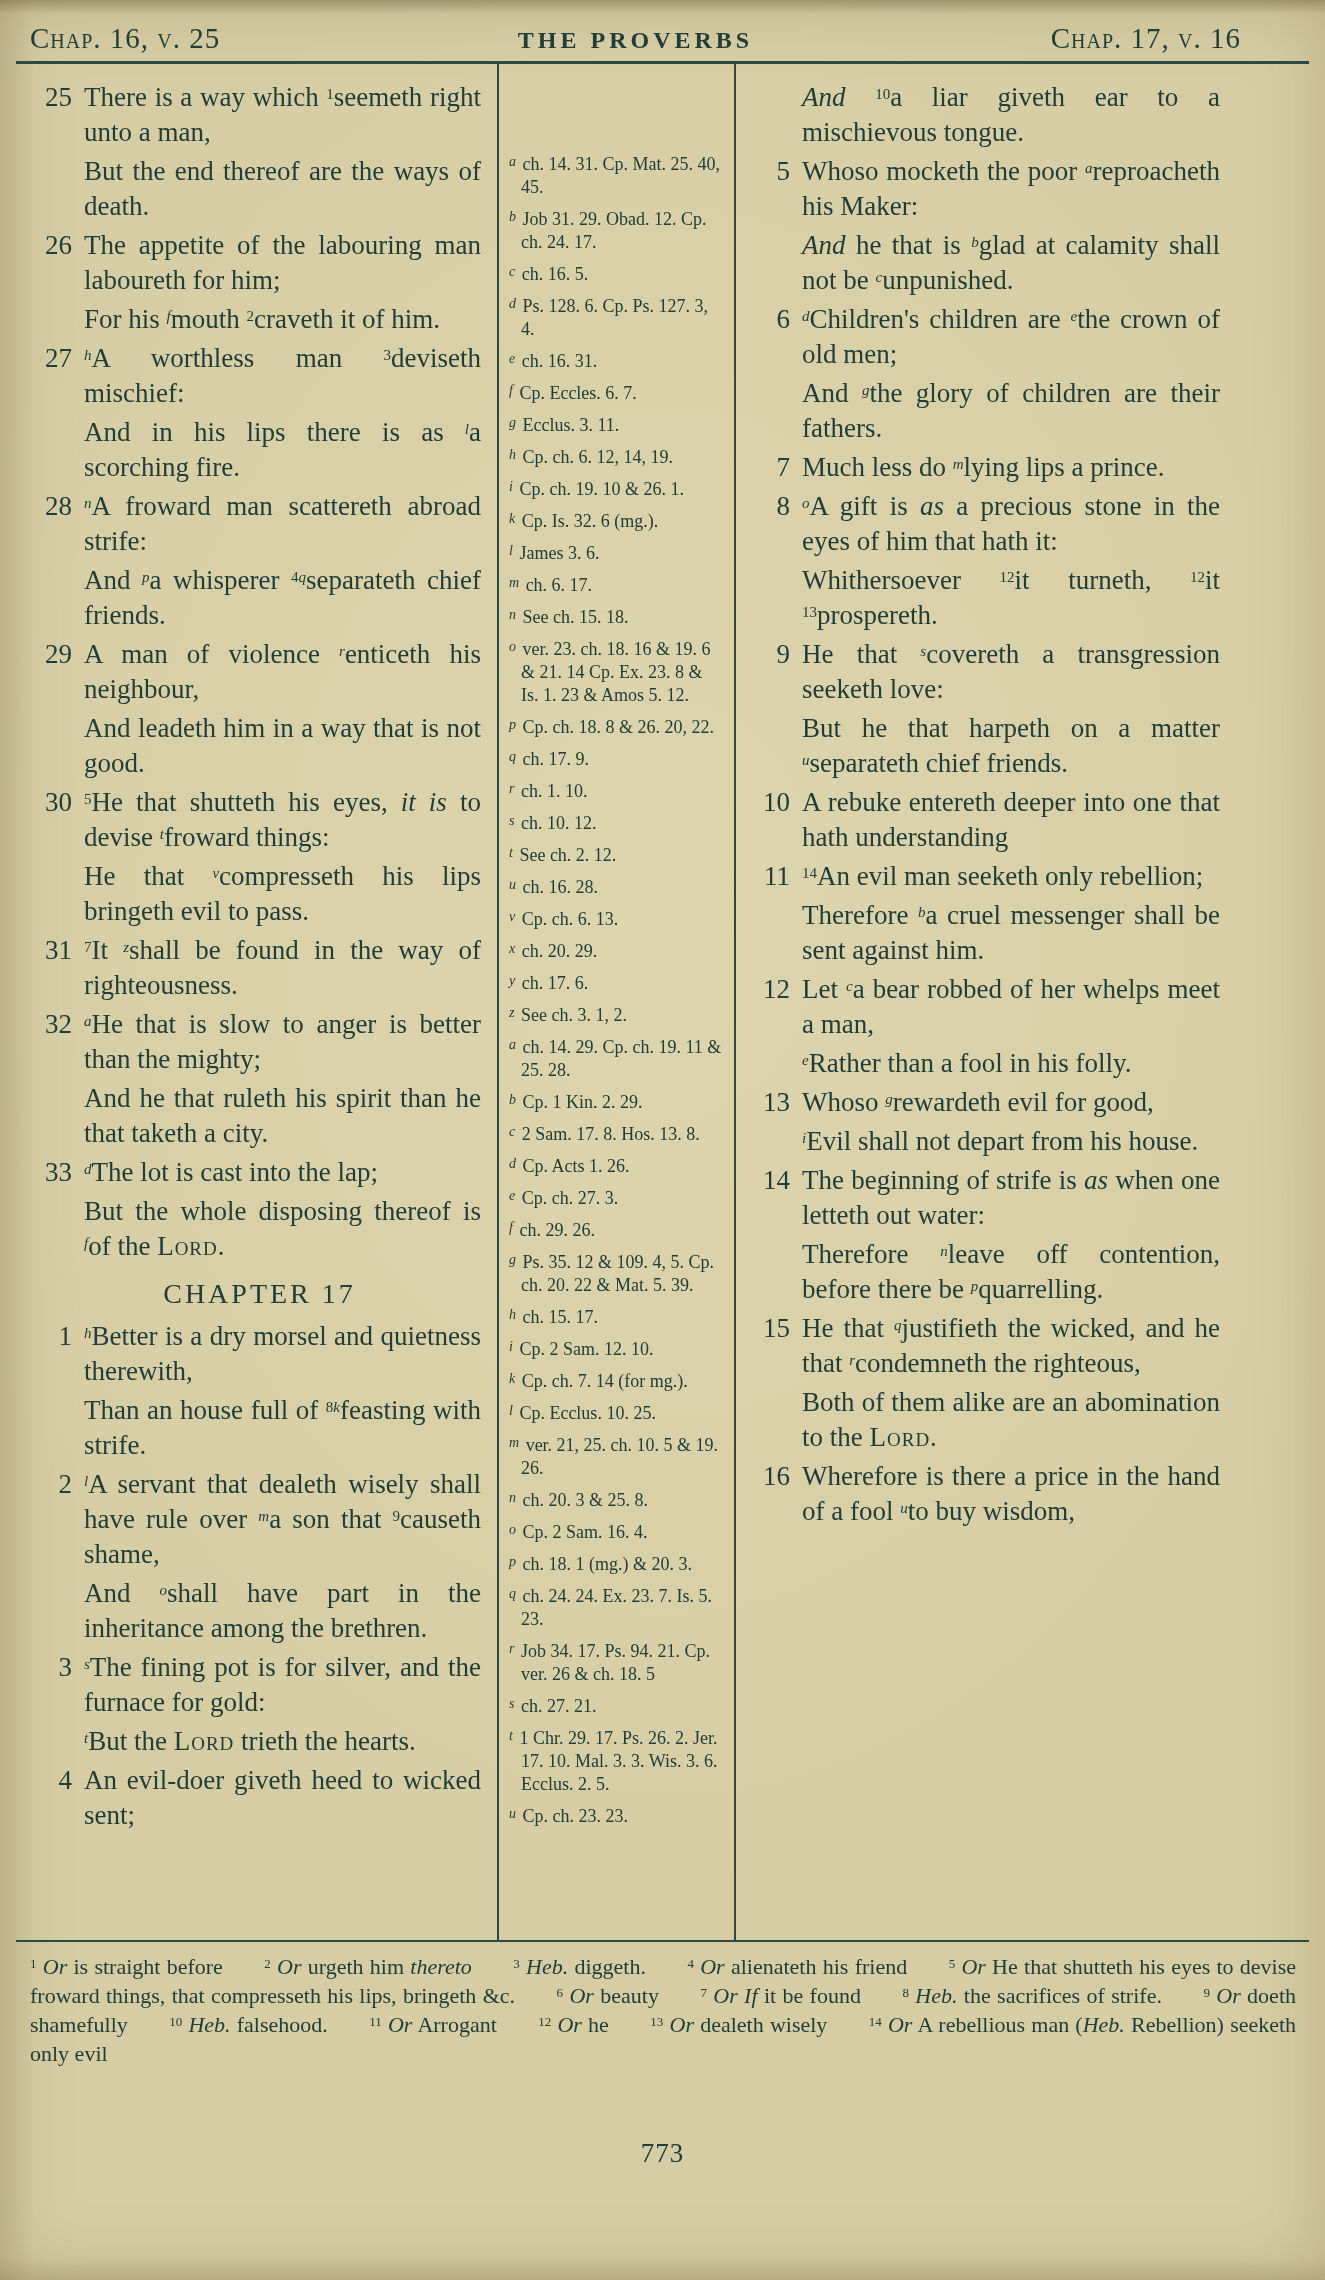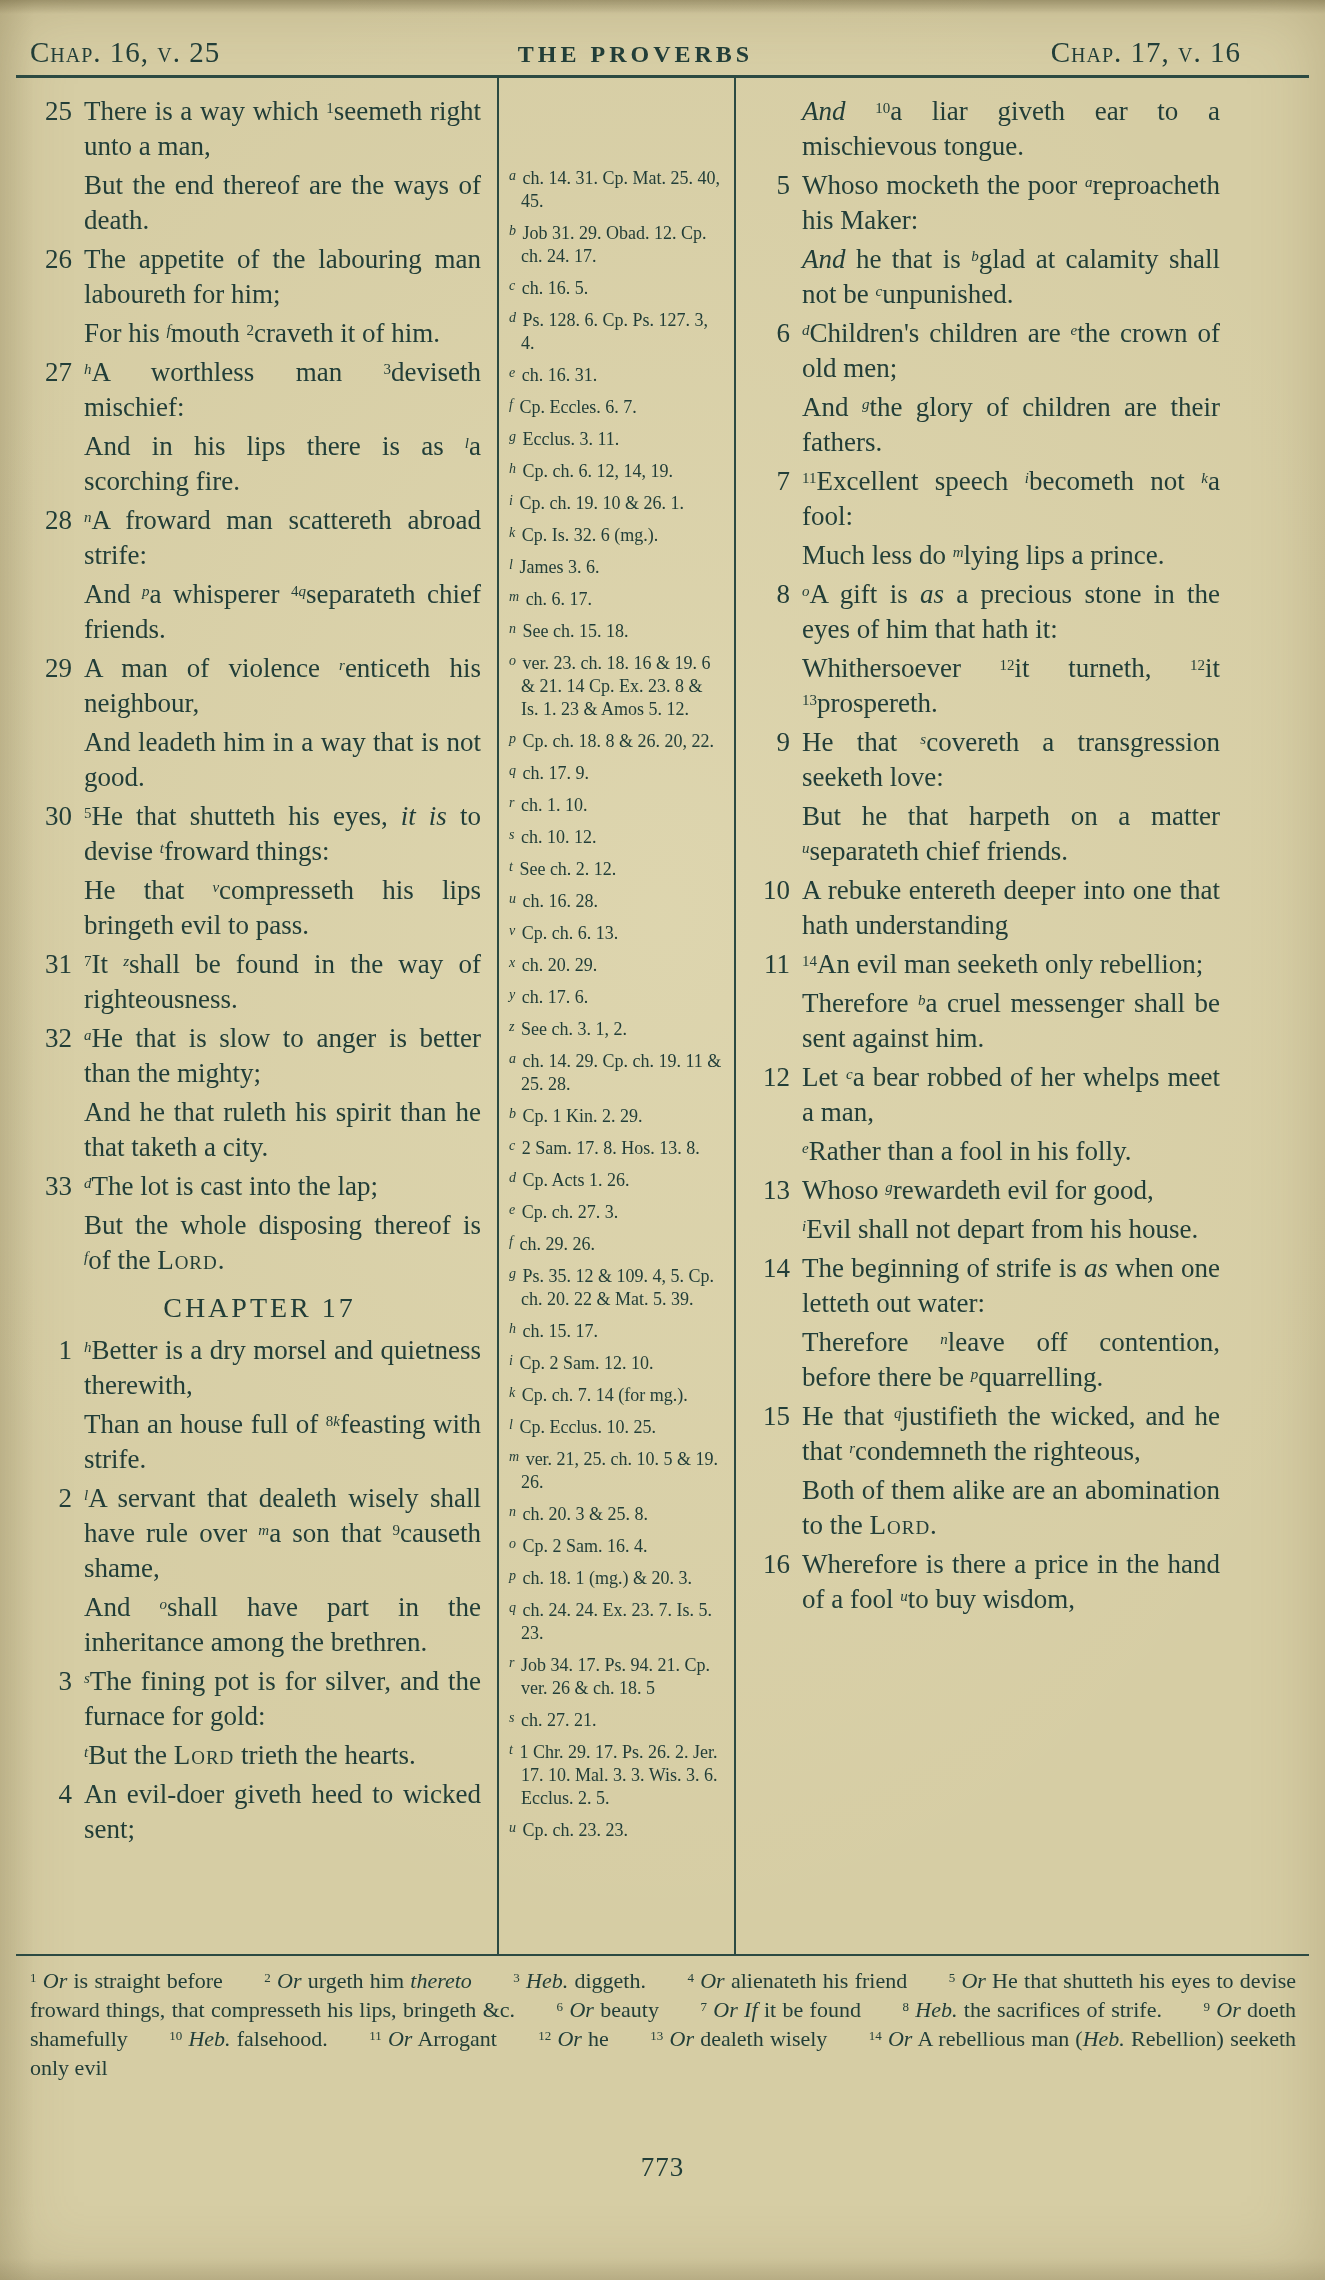--- a/index.html
+++ b/index.html
@@ -7,21 +7,21 @@
     position:relative;width:1325px;height:2280px;overflow:hidden;box-sizing:border-box;
     font-family:"Liberation Serif","DejaVu Serif",serif;color:#223e38;
     background:
       radial-gradient(90% 70% at 50% 40%, rgba(250,245,215,0.20), rgba(0,0,0,0) 65%),
       linear-gradient(180deg, rgba(75,66,32,0.35), rgba(75,66,32,0) 14px),
       linear-gradient(0deg, rgba(75,66,32,0.14), rgba(75,66,32,0) 22px),
       linear-gradient(90deg, rgba(75,66,32,0.10), rgba(75,66,32,0) 34px),
       #d6cda4;
     box-shadow: inset 0 0 70px rgba(110,95,50,0.28);
   }
-  .header{display:grid;grid-template-columns:1fr auto 1fr;align-items:baseline;padding:36px 84px 6px 30px;}
+  .header{display:grid;grid-template-columns:1fr auto 1fr;align-items:baseline;padding:22px 84px 6px 30px;}
   .running{font-variant:small-caps;font-size:29px;letter-spacing:1px;white-space:nowrap;}
   .running.right{justify-self:end;}
   .title{font-size:24px;font-weight:bold;letter-spacing:4px;justify-self:center;}
   .hrule{border-top:3px solid #2c4a42;margin:0 16px;}
   .fnrule{border-top:2px solid #2c4a42;margin:0 16px;}
 
   .cols{display:flex;height:1876px;overflow:hidden;box-sizing:border-box;padding:8px 0 0 16px;}
   .vrule{width:2px;background:#2c4a42;margin-top:-8px;}
   .col{box-sizing:border-box;overflow:hidden;}
   .col-left{width:481px;padding:4px 12px 0 18px;}
@@ -183,21 +183,20 @@
           <p class="stich">Whoso mocketh the poor <sup class="rf">a</sup>reproacheth his Maker:</p>
           <p class="stich"><i>And</i> he that is <sup class="rf">b</sup>glad at calamity shall not be <sup class="rf">c</sup>unpunished.</p>
         </div>
         <div class="verse">
           <span class="vnum">6</span>
           <p class="stich"><sup class="rf">d</sup>Children's children are <sup class="rf">e</sup>the crown of old men;</p>
           <p class="stich">And <sup class="rf">g</sup>the glory of children are their fathers.</p>
         </div>
         <div class="verse">
           <span class="vnum">7</span>
-          <p class="stich"><sup class="fn">11</sup>Excellent speech <sup class="rf">i</sup>becometh not <sup class="rf">k</sup>a fool:</p>
           <p class="stich">Much less do <sup class="rf">m</sup>lying lips a prince.</p>
         </div>
         <div class="verse">
           <span class="vnum">8</span>
           <p class="stich"><sup class="rf">o</sup>A gift is <i>as</i> a precious stone in the eyes of him that hath it:</p>
           <p class="stich">Whithersoever <sup class="fn">12</sup>it turneth, <sup class="fn">12</sup>it <sup class="fn">13</sup>prospereth.</p>
         </div>
         <div class="verse">
           <span class="vnum">9</span>
           <p class="stich">He that <sup class="rf">s</sup>covereth a transgression seeketh love:</p>

